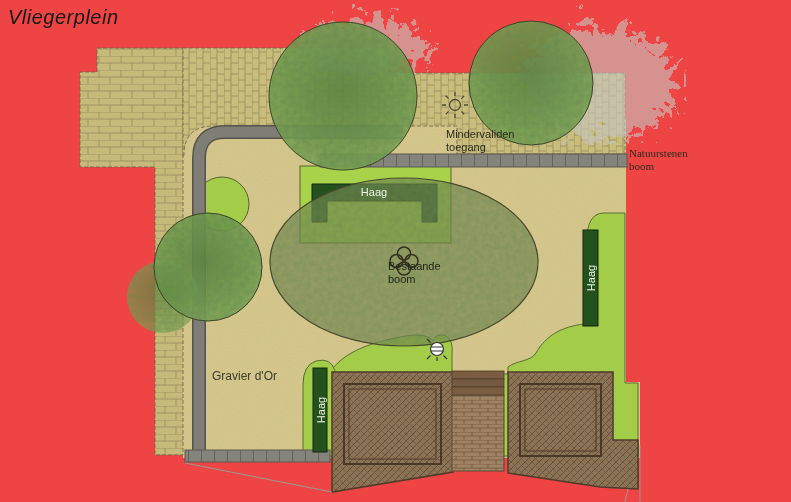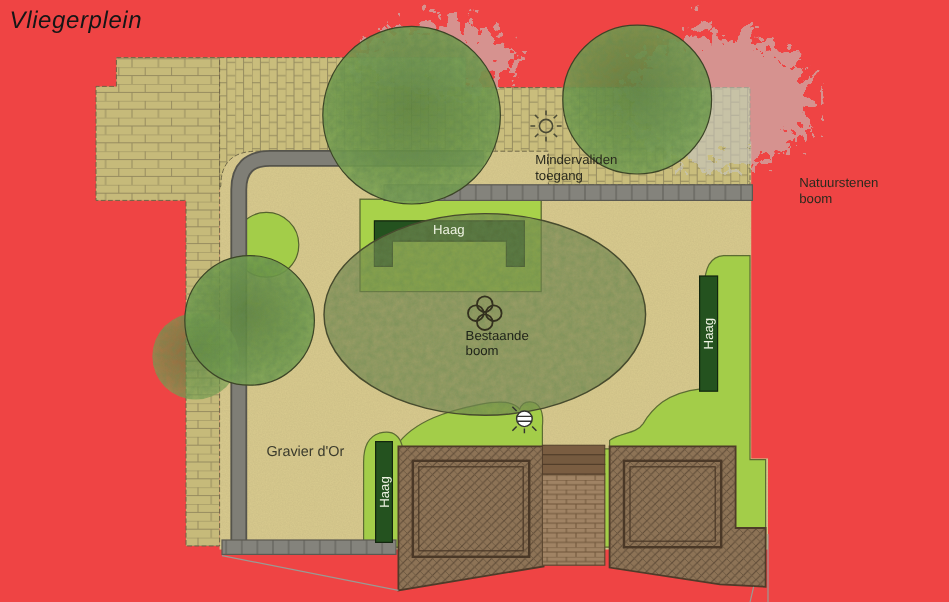--- a/index.html
+++ b/index.html
@@ -179,31 +179,31 @@
   </g>
 </svg>
 
 <div id="page-title">Vliegerplein</div>
 
 <div class="lbl" style="left:446px;top:128px;">
   <span class="ln">Mindervaliden</span>
   <span class="ln">toegang</span>
 </div>
 
-<div class="lbl" style="left:666px;top:147px;">
+<div class="lbl" style="left:629px;top:147px;font-family:Liberation Serif, serif;">
   <span class="ln">Natuurstenen</span>
   <span class="ln">boom</span>
 </div>
 
 <div class="hedge-lbl ctr" style="left:374px;top:186px;">Haag</div>
 
 <div class="hedge-lbl rot" style="left:591px;top:278px;">Haag</div>
 
 <div class="hedge-lbl rot" style="left:321px;top:410px;">Haag</div>
 
-<div class="lbl" style="left:388px;top:274px;color:#20241a;">
+<div class="lbl" style="left:388px;top:260px;color:#20241a;">
   <span class="ln">Bestaande</span>
   <span class="ln">boom</span>
 </div>
 
-<div class="lbl" style="left:222px;top:370px;font-size:12px;color:#3b3b2d;">Gravier d'Or</div>
+<div class="lbl" style="left:212px;top:370px;font-size:12px;color:#3b3b2d;">Gravier d'Or</div>
 
 </div>
 
 </body></html>

